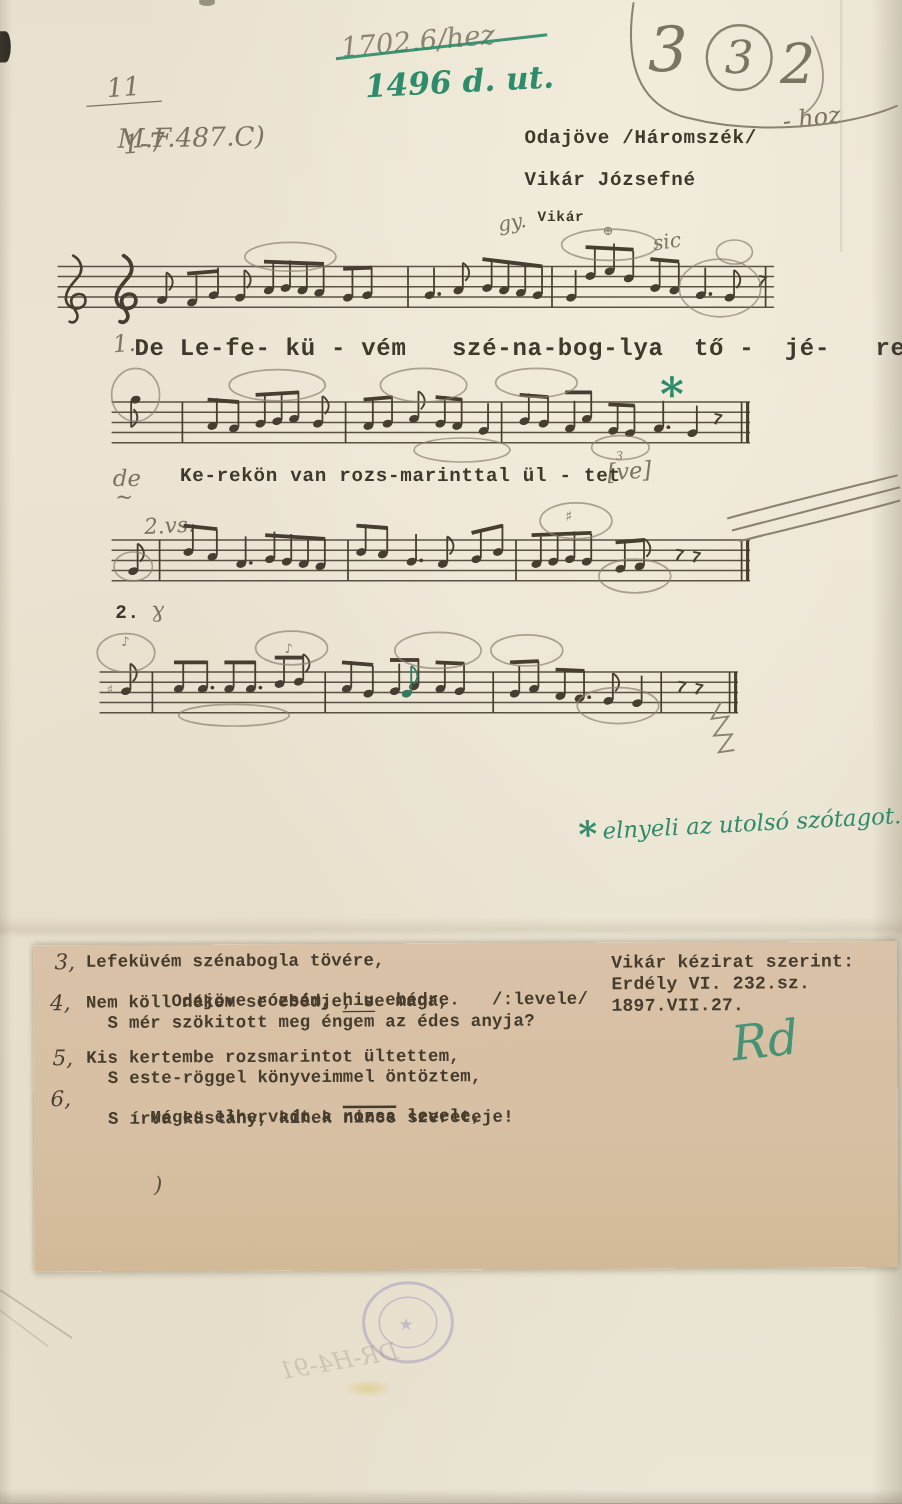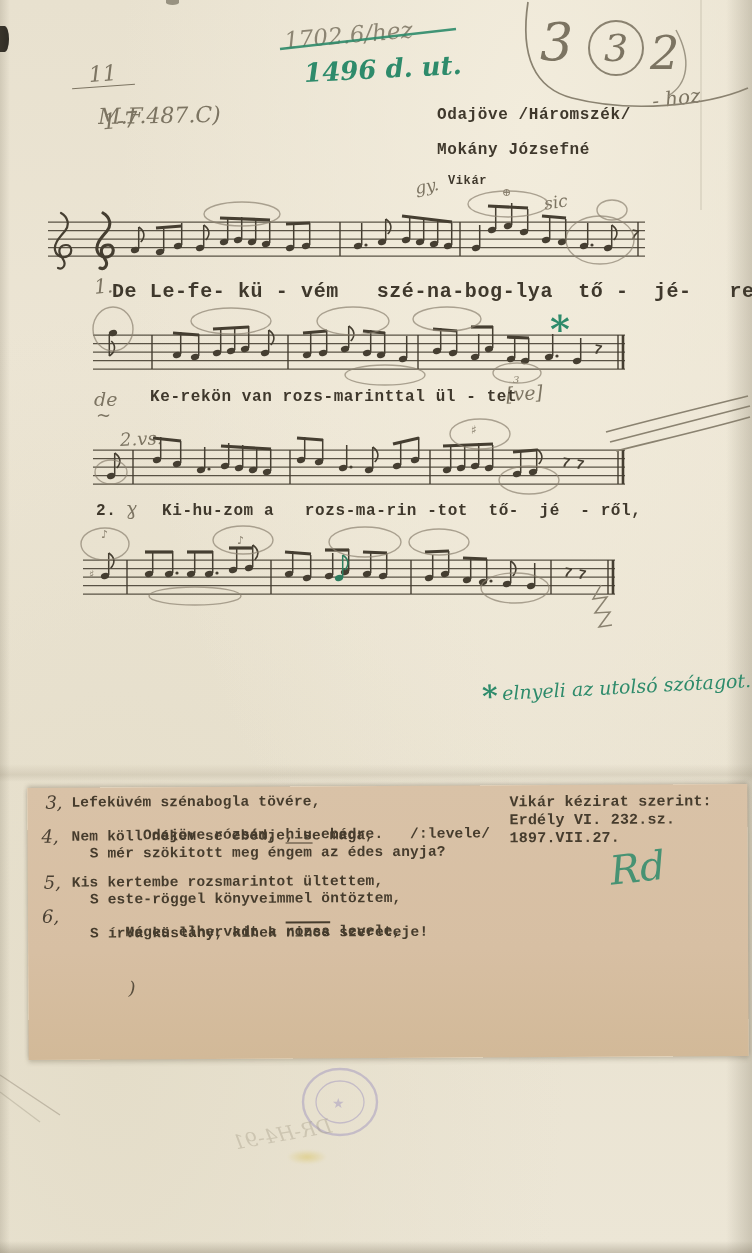--- a/index.html
+++ b/index.html
@@ -45,37 +45,36 @@
   <div class="abs gw" style="left:304px;top:54px;font-size:26px;font-weight:bold;transform:rotate(-3deg);">1496 d. ut.</div>
 
   <div class="abs hw" style="left:540px;top:12px;font-size:52px;">3</div>
   <div class="abs circle-num" style="left:588px;top:20px;width:52px;height:52px;">
     <span class="hw" style="font-size:38px;">3</span>
   </div>
   <div class="abs hw" style="left:650px;top:26px;font-size:46px;">2</div>
   <div class="abs hw" style="left:652px;top:86px;font-size:20px;transform:rotate(-7deg);">- hoz</div>
 
   <div class="abs tw" style="left:437px;top:106px;font-size:16px;">Odajöve /Háromszék/</div>
-  <div class="abs tw" style="left:437px;top:141px;font-size:16px;">Mokány Józsefné</div>
+  <div class="abs tw" style="left:437px;top:141px;font-size:16px;">Vikár Józsefné</div>
   <div class="abs hw" style="left:415px;top:176px;font-size:17px;transform:rotate(-10deg);">gy.</div>
   <div class="abs tw" style="left:448px;top:174px;font-size:12px;">Vikár</div>
 
   <div class="abs hw" style="left:544px;top:192px;font-size:17px;transform:rotate(-9deg);">sic</div>
   <div class="abs hw" style="left:94px;top:274px;font-size:20px;transform:rotate(-5deg);">1.</div>
   <div class="abs hw" style="left:94px;top:388px;font-size:19px;">de</div>
   <div class="abs hw" style="left:96px;top:404px;font-size:18px;">~</div>
   <div class="abs hw" style="left:506px;top:382px;font-size:19px;transform:rotate(-4deg);">[ve]</div>
   <div class="abs hw" style="left:120px;top:428px;font-size:18px;transform:rotate(-3deg);">2.vs.</div>
   <div class="abs hw" style="left:126px;top:498px;font-size:18px;">ɣ</div>
   <div class="abs gw" style="left:550px;top:312px;font-size:38px;font-weight:bold;line-height:.9;">*</div>
 
   <div class="abs tw" style="left:112px;top:280px;font-size:20px;">De Le-fe- kü - vém   szé-na-bog-lya  tő -  jé-   re,</div>
   <div class="abs tw" style="left:150px;top:388px;font-size:16px;">Ke-rekön van rozs-marinttal ül - tet</div>
   <div class="abs tw" style="left:96px;top:502px;font-size:16px;">2.</div>
-  <div class="abs tw" style="left:162px;top:502px;font-size:16px;">Ki-hu-zom a   rozs-ma-rin -tot  tő-  jé  - ről,</div>
 
   <div id="score-layer" class="abs" style="left:0;top:0;width:752px;height:752px;">
       <svg width="620" height="90" style="position: absolute; overflow: visible; left: 40px; top: 204px;">
         <line x1="8" y1="18" x2="605" y2="18" stroke="#453e31" stroke-width="1.25" opacity="0.88"></line>
         <line x1="8" y1="26.5" x2="605" y2="26.5" stroke="#453e31" stroke-width="1.25" opacity="0.88"></line>
         <line x1="8" y1="35" x2="605" y2="35" stroke="#453e31" stroke-width="1.25" opacity="0.88"></line>
         <line x1="8" y1="43.5" x2="605" y2="43.5" stroke="#453e31" stroke-width="1.25" opacity="0.88"></line>
         <line x1="8" y1="52" x2="605" y2="52" stroke="#453e31" stroke-width="1.25" opacity="0.88"></line>
         <line x1="300" y1="18" x2="300" y2="52" stroke="#453e31" stroke-width="1.4"></line>
         <line x1="420" y1="18" x2="420" y2="52" stroke="#453e31" stroke-width="1.4"></line>

